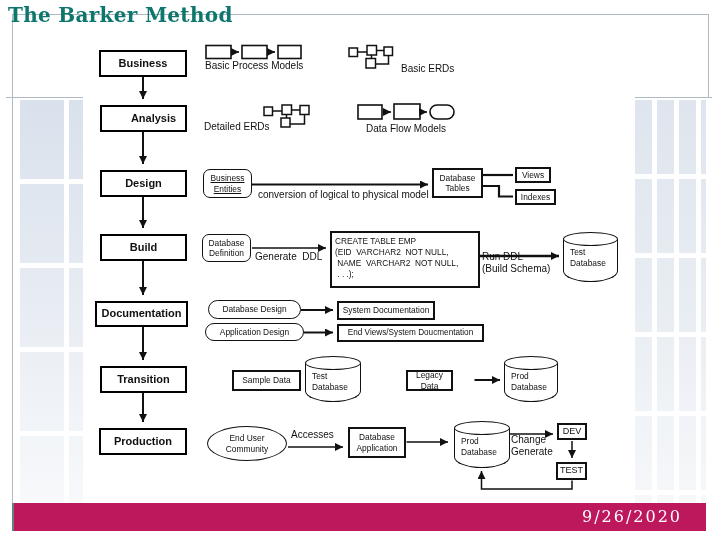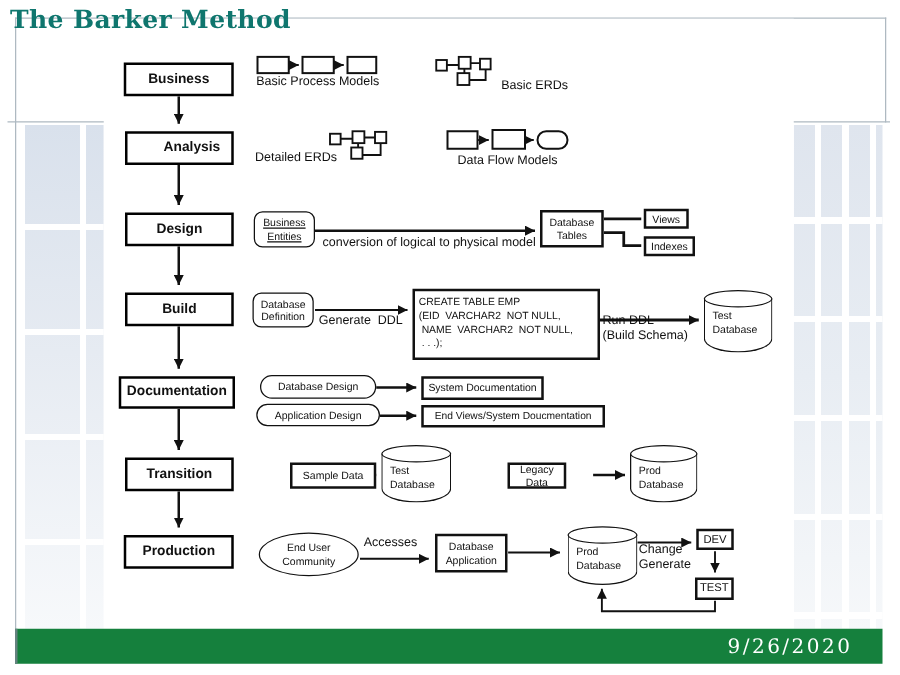--- a/index.html
+++ b/index.html
@@ -53,21 +53,21 @@
 <div id="slide">
 
   <div class="strip" id="strip-left"></div>
   <div class="strip" id="strip-right"></div>
   <div class="tline" style="left:12px;top:14px;width:697px;height:1px;"></div>
   <div class="tline" style="left:12px;top:14px;width:1px;height:489px;"></div>
   <div class="tline" style="left:708px;top:14px;width:1px;height:84px;"></div>
   <div class="tline" style="left:6px;top:97px;width:78px;height:1px;"></div>
   <div class="tline" style="left:634px;top:97px;width:78px;height:1px;"></div>
   <div id="panel"></div>
-  <div id="footer-bar" style="background:#15803d;">
+  <div id="footer-bar" style="background:#be185d;">
     <span>9/26/2020</span>
   </div>
 
   <div id="title" style="color:#0f766e;">The Barker Method</div>
 
   <svg id="connectors" width="720" height="540">
     <defs>
       <marker id="ah" markerUnits="userSpaceOnUse" markerWidth="9" markerHeight="8" refX="8" refY="4" orient="auto">
         <path d="M0,0 L8,4 L0,8 Z" fill="#111"></path>
       </marker>

